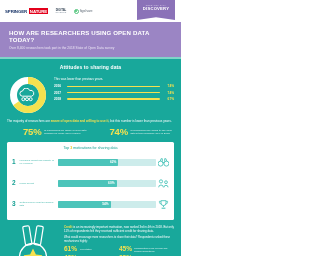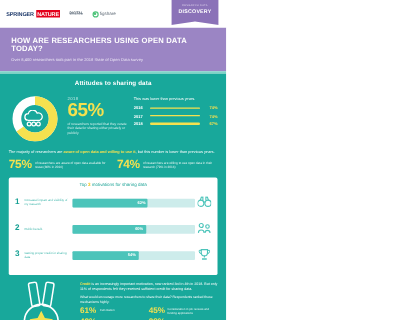--- a/index.html
+++ b/index.html
@@ -109,21 +109,21 @@
   .yrrow .yl { font-size:3.2px; font-weight:bold; color:#ffffff; width:11px; }
   .yrbar { flex:1; height:1.6px; background:#f5e14f; border-radius:1px; }
   .yrrow .yv { font-size:3.2px; font-weight:bold; color:#f5e14f; width:12px; text-align:right; }
 
   .majority {
     font-size:3.1px; line-height:1.45; margin:5px 0 4px 0; color:#ffffff;
   }
   .majority b { color:#f5e14f; font-weight:bold; }
 
   .twostats { display:flex; gap:6px; margin-bottom:5px; }
-  .st { display:flex; align-items:center; gap:2.5px; flex:1; }
+  .st { display:flex; align-items:center; gap:2.5px; flex:1;margin-left:16px; }
   .st .num { font-size:9.5px; font-weight:bold; color:#f5e14f; line-height:1; letter-spacing:-0.2px;}
   .st .tx { font-size:2.5px; line-height:1.35; color:#e3f4f1; }
 
   
   .card {
     background:#ffffff; border-radius:1.5px;
     padding:4px 5px 4px 5px; color:#1a8c82;
   }
   .card-title {
     text-align:center; font-size:3.6px; color:#16a093; margin-bottom:3.5px;
@@ -199,25 +199,20 @@
               <circle cx="6.3" cy="11.2" r="1.5" fill="none" stroke="#ffffff" stroke-width="1"></circle>
               <circle cx="10" cy="11.2" r="1.5" fill="none" stroke="#ffffff" stroke-width="1"></circle>
               <circle cx="13.7" cy="11.2" r="1.5" fill="none" stroke="#ffffff" stroke-width="1"></circle>
               <line x1="7.8" y1="11.2" x2="8.5" y2="11.2" stroke="#ffffff" stroke-width="1"></line>
               <line x1="11.5" y1="11.2" x2="12.2" y2="11.2" stroke="#ffffff" stroke-width="1"></line>
             </svg>
           </div>
         </div>
       </div>
 
-      <div class="mid">
-        <div class="yr">2018</div>
-        <div class="big65">65%</div>
-        <div class="cap">of researchers reported that they curate their data for sharing either privately or publicly</div>
-      </div>
 
       <div class="right">
         <div class="lead">This was lower than previous years.</div>
         <div id="year-rows">
             <div class="yrrow">
               <span class="yl">2016</span>
               <span class="yrbar"></span>
               <span class="yv">74%</span>
             </div>
             <div class="yrrow">

